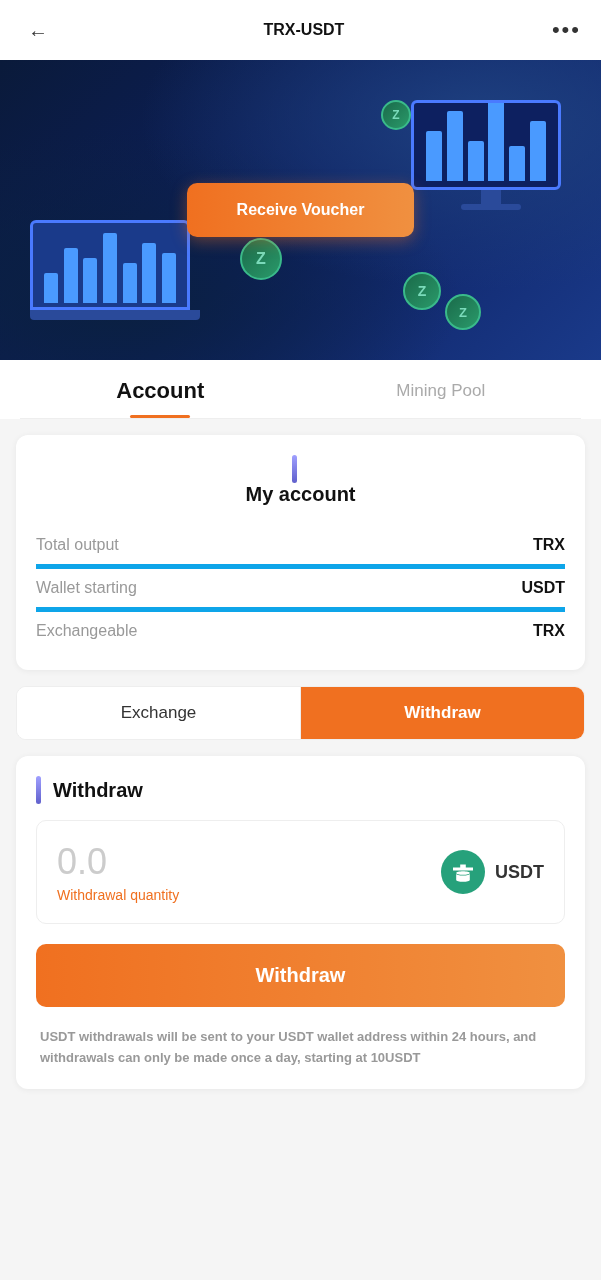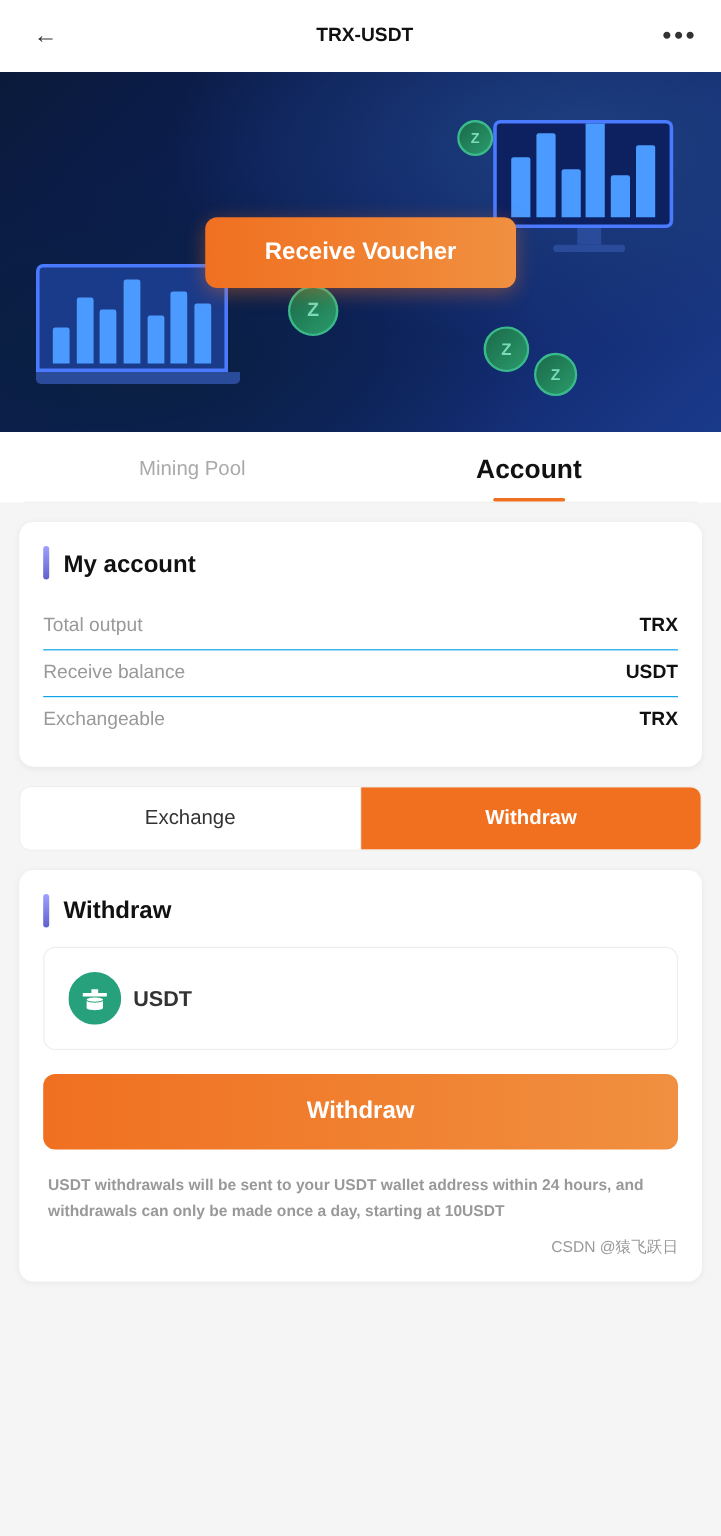--- a/index.html
+++ b/index.html
@@ -54,21 +54,21 @@
     .banner-bg {
       position: absolute;
       inset: 0;
       background: 
         radial-gradient(ellipse at 80% 20%, #1e4080 0%, transparent 50%),
         radial-gradient(ellipse at 20% 80%, #0a2040 0%, transparent 50%);
     }
     .receive-voucher-btn {
       background: linear-gradient(90deg, #f07020, #f09040);
       color: #fff;
-      font-size: 20px;
+      font-size: 16px;
       font-weight: 700;
       padding: 18px 50px;
       border-radius: 10px;
       border: none;
       cursor: pointer;
       position: relative;
       z-index: 2;
       box-shadow: 0 4px 16px rgba(240,112,32,0.4);
     }
     
@@ -203,41 +203,42 @@
     
     .card {
       background: #fff;
       border-radius: 12px;
       padding: 20px 20px;
       margin-bottom: 16px;
       box-shadow: 0 1px 6px rgba(0,0,0,0.06);
     }
     .card-title-row {
       display: flex;
-      align-items: flex-end;
+      align-items: center;
       margin-bottom: 20px;
+      flex-direction: column;
     }
     .card-accent {
       width: 5px;
       height: 28px;
       background: linear-gradient(180deg, #a0a0ff, #6060cc);
       border-radius: 3px;
       margin-right: 12px;
     }
     .card-title {
       font-size: 20px;
       font-weight: 700;
       color: #111;
     }
     .account-row {
       display: flex;
       align-items: center;
       justify-content: space-between;
       padding: 10px 0;
-      border-bottom: 1px solid #0ea5e9;
+      border-bottom: 5px solid #0ea5e9;
     }
     .account-row:last-child {
       border-bottom: none;
     }
     .account-label {
       font-size: 16px;
       color: #999;
     }
     .account-value {
       font-size: 16px;
@@ -391,68 +392,71 @@
   <div class="coin" style="width:42px;height:42px;bottom:80px;left:240px;font-size:16px;">Z</div>
   <div class="coin" style="width:38px;height:38px;bottom:50px;right:160px;font-size:14px;">Z</div>
   <div class="coin" style="width:36px;height:36px;bottom:30px;right:120px;font-size:13px;">Z</div>
   <div class="coin" style="width:30px;height:30px;top:40px;right:190px;font-size:12px;">Z</div>
 
   <button class="receive-voucher-btn">Receive Voucher</button>
 </div>
 
 <div class="tabs-section">
   <div class="tabs-row">
+    <div class="tab-item active">Account</div>
     <div class="tab-item">Mining Pool</div>
-    <div class="tab-item active">Account</div>
   </div>
 </div>
 
 <div class="content">
 
   <div class="card">
     <div class="card-title-row">
       <div class="card-accent"></div>
       <span class="card-title">My account</span>
     </div>
     <div class="account-row">
       <span class="account-label">Total output</span>
       <span class="account-value">TRX</span>
     </div>
     <div class="account-row">
-      <span class="account-label">Receive balance</span>
+      <span class="account-label">Wallet starting</span>
       <span class="account-value">USDT</span>
     </div>
     <div class="account-row">
       <span class="account-label">Exchangeable</span>
       <span class="account-value">TRX</span>
     </div>
   </div>
 
   <div class="action-row">
     <button class="action-btn">Exchange</button>
     <button class="action-btn active">Withdraw</button>
   </div>
 
   <div class="card">
     <div class="section-title-row">
       <div class="card-accent"></div>
       <span class="card-title">Withdraw</span>
     </div>
 
     <div class="withdraw-input-card">
+      <div class="withdraw-left">
+        <div class="withdraw-amount">0.0</div>
+        <div class="withdraw-label">Withdrawal quantity</div>
+      </div>
       <div class="withdraw-right">
         <svg class="tether-icon" viewBox="0 0 44 44" fill="none" xmlns="http://www.w3.org/2000/svg">
           <circle cx="22" cy="22" r="22" fill="#26A17B"></circle>
           <path d="M24.8 14.4H19.2V17.6H12V20.4H32V17.6H24.8V14.4Z" fill="white"></path>
           <path d="M22 21.2C18.2 21.2 15.2 22 15.2 23C15.2 24 18.2 24.8 22 24.8C25.8 24.8 28.8 24 28.8 23C28.8 22 25.8 21.2 22 21.2Z" fill="white"></path>
           <path d="M22 25.6C18.2 25.6 15.2 24.8 15.2 23.8V30C15.2 31 18.2 31.8 22 31.8C25.8 31.8 28.8 31 28.8 30V23.8C28.8 24.8 25.8 25.6 22 25.6Z" fill="white"></path>
         </svg>
         <span class="withdraw-currency">USDT</span>
       </div>
     </div>
 
     <button class="withdraw-btn">Withdraw</button>
 
     <p class="footer-text">USDT withdrawals will be sent to your USDT wallet address within 24 hours, and withdrawals can only be made once a day, starting at 10USDT</p>
-    <p class="footer-credit">CSDN @猿飞跃日</p>
   </div>
 
 </div>
 
 </body></html>

